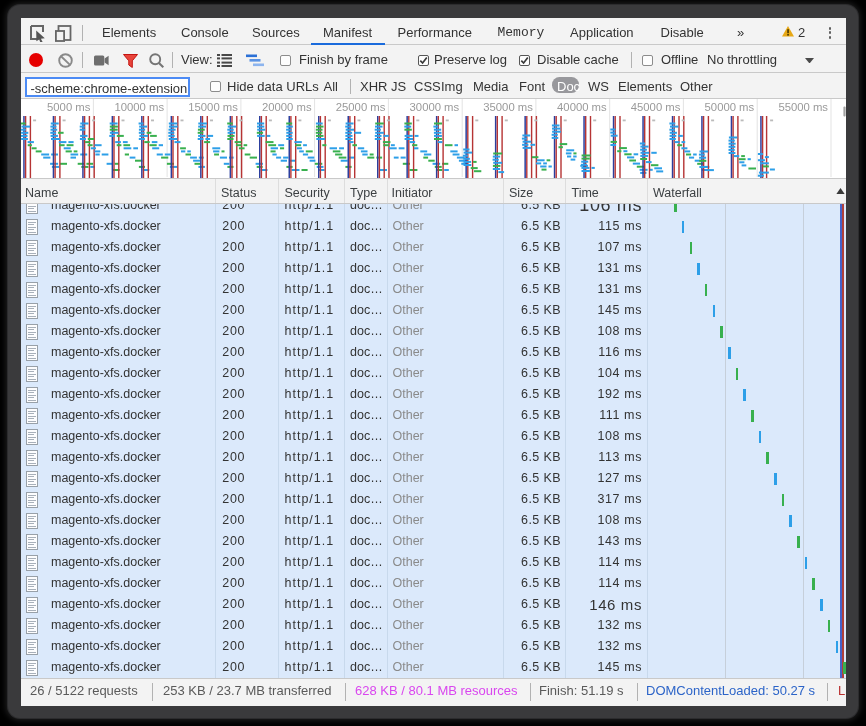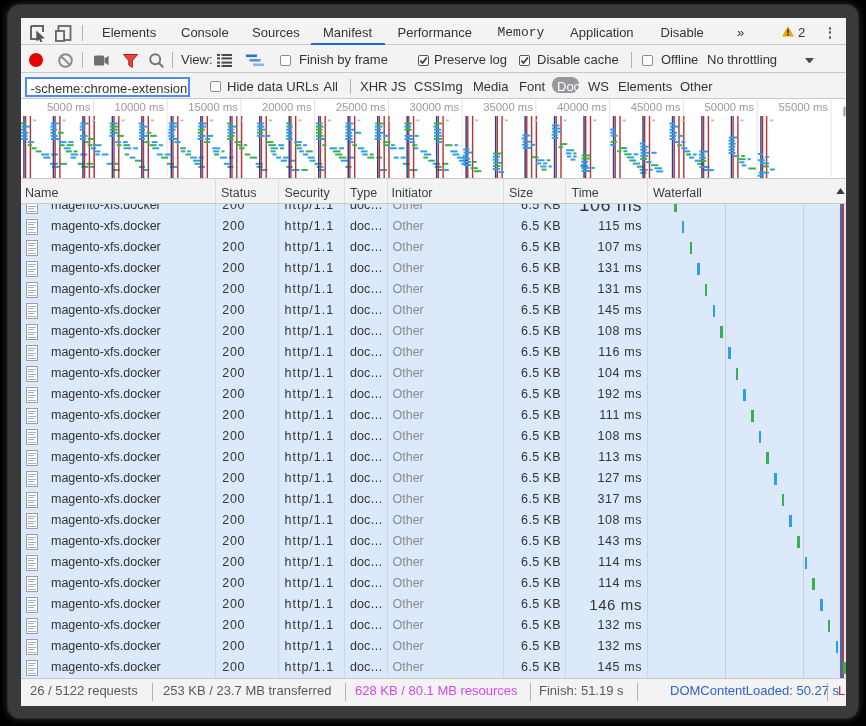--- a/index.html
+++ b/index.html
@@ -981,18 +981,18 @@
 <div class="t" style="left:371.5px;top:456.5px;color:#8a8a8a;font-size:12.5px;">Other</div>
 <div class="t" style="left:440px;top:456.5px;width:100px;text-align:right;font-size:12.5px;letter-spacing:0.4px;">6.5 KB</div>
 <div class="t" style="left:521px;top:456.5px;width:100px;text-align:right;font-size:12.5px;letter-spacing:0.6px;">145 ms</div>
 <div class="abs" style="left:822.2px;top:458.0px;width:2.6px;height:12px;background:#38b04e;"></div>
 </div>
 <div class="abs" style="left:21px;top:678px;width:825px;height:28px;background:#f3f3f3;border-top:1px solid #c9c9c9;box-sizing:border-box;"></div>
 <div class="t" style="left:30px;top:683px;color:#5a5a5a;">26 / 5122 requests</div>
 <div class="t" style="left:163px;top:683px;color:#5a5a5a;">253 KB / 23.7 MB transferred</div>
 <div class="t" style="left:355px;top:683px;color:#d946ef;">628 KB / 80.1 MB resources</div>
 <div class="t" style="left:539px;top:683px;color:#5a5a5a;">Finish: 51.19 s</div>
-<div class="t" style="left:646px;top:683px;color:#2c64c8;margin-left:24px;">DOMContentLoaded: 50.27 s</div>
+<div class="t" style="left:646px;top:683px;color:#2c64c8;">DOMContentLoaded: 50.27 s</div>
 <div class="t" style="left:838px;top:683px;color:#b92f2f;">L</div>
 <div class="sep" style="left:152px;top:683px;height:18px;"></div>
 <div class="sep" style="left:345px;top:683px;height:18px;"></div>
 <div class="sep" style="left:530px;top:683px;height:18px;"></div>
 <div class="sep" style="left:637px;top:683px;height:18px;"></div>
 <div class="sep" style="left:827px;top:683px;height:18px;"></div>
 </body></html>

